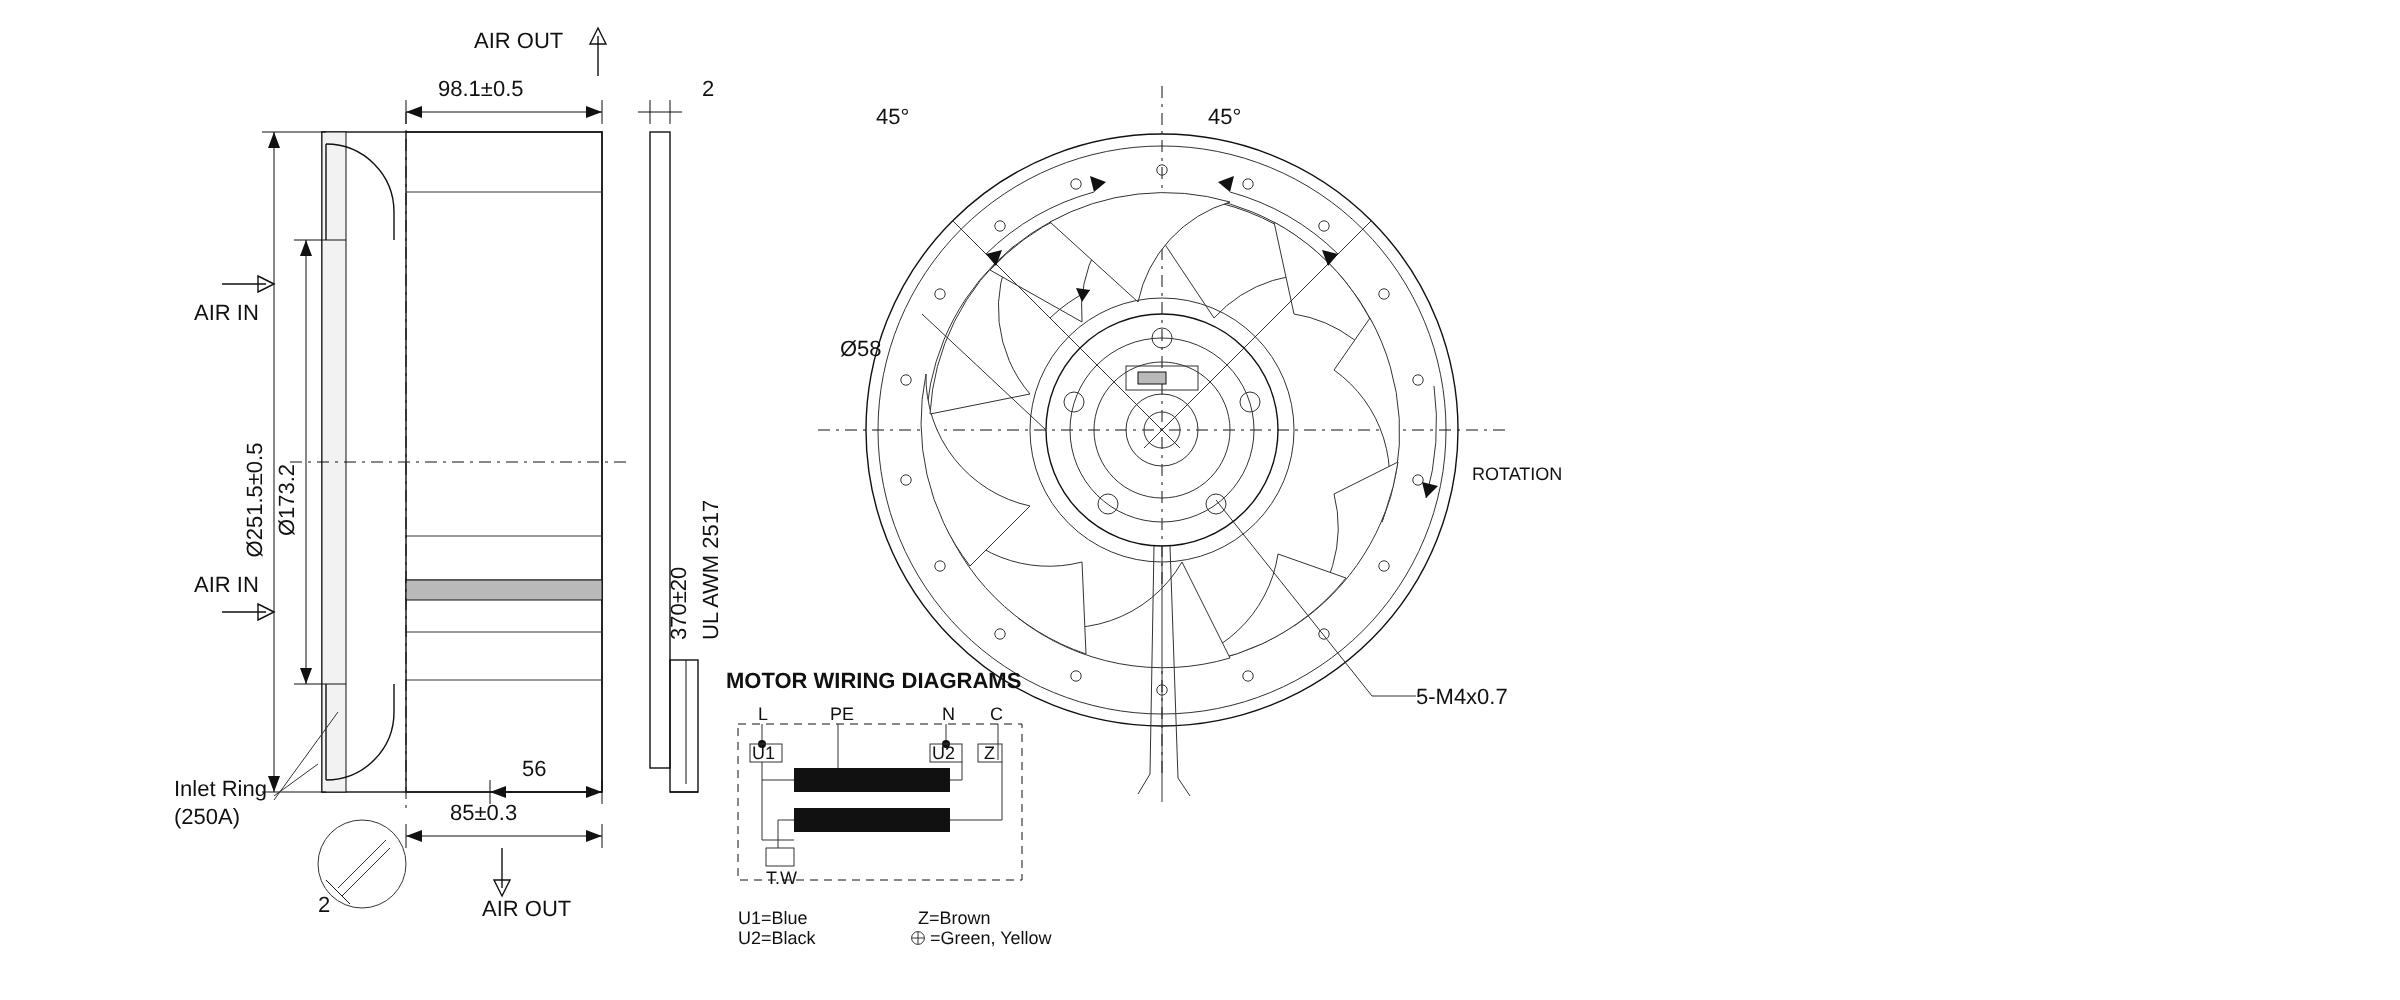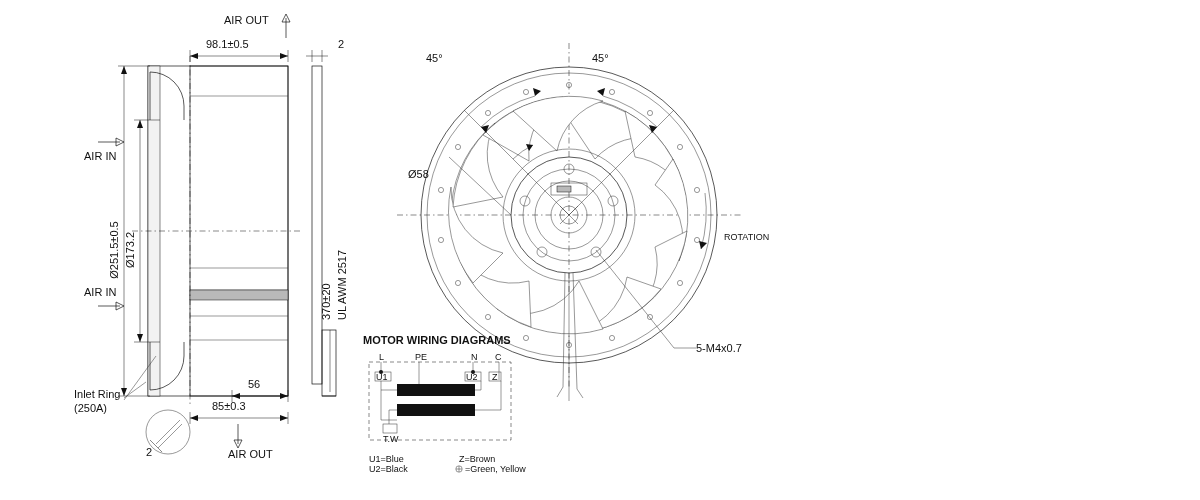--- a/index.html
+++ b/index.html
@@ -2,22 +2,22 @@
 <html><head>
 <meta charset="utf-8">
 <style>
   html,body{margin:0;padding:0;}
   body{
     width:1200px;height:500px;background:#ffffff;
     font-family:"Liberation Sans", sans-serif;
     color:#111;position:relative;overflow:hidden;
   }
   .panel{position:absolute;top:0;height:500px;}
-  #panel-side{left:0;width:360px;}
-  #panel-front{left:344px;width:460px;}
+  #panel-side{left:0;width:360px;padding-left:13px;}
+  #panel-front{left:356px;width:460px;}
   #panel-chart{left:820px;width:380px;}
 
   svg{display:block;}
   .lbl{font-size:11px;fill:#111;font-family:"Liberation Sans",sans-serif;}
   .lbl-sm{font-size:9px;fill:#111;font-family:"Liberation Sans",sans-serif;}
   .lbl-b{font-size:11px;fill:#111;font-weight:bold;font-family:"Liberation Sans",sans-serif;}
   .ln{stroke:#111;stroke-width:0.7;fill:none;}
   .ln-thin{stroke:#333;stroke-width:0.5;fill:none;}
   .ln-dash{stroke:#111;stroke-width:0.5;fill:none;stroke-dasharray:6 3 1.5 3;}
   .ln-hidden{stroke:#111;stroke-width:0.5;fill:none;stroke-dasharray:4 3;}

